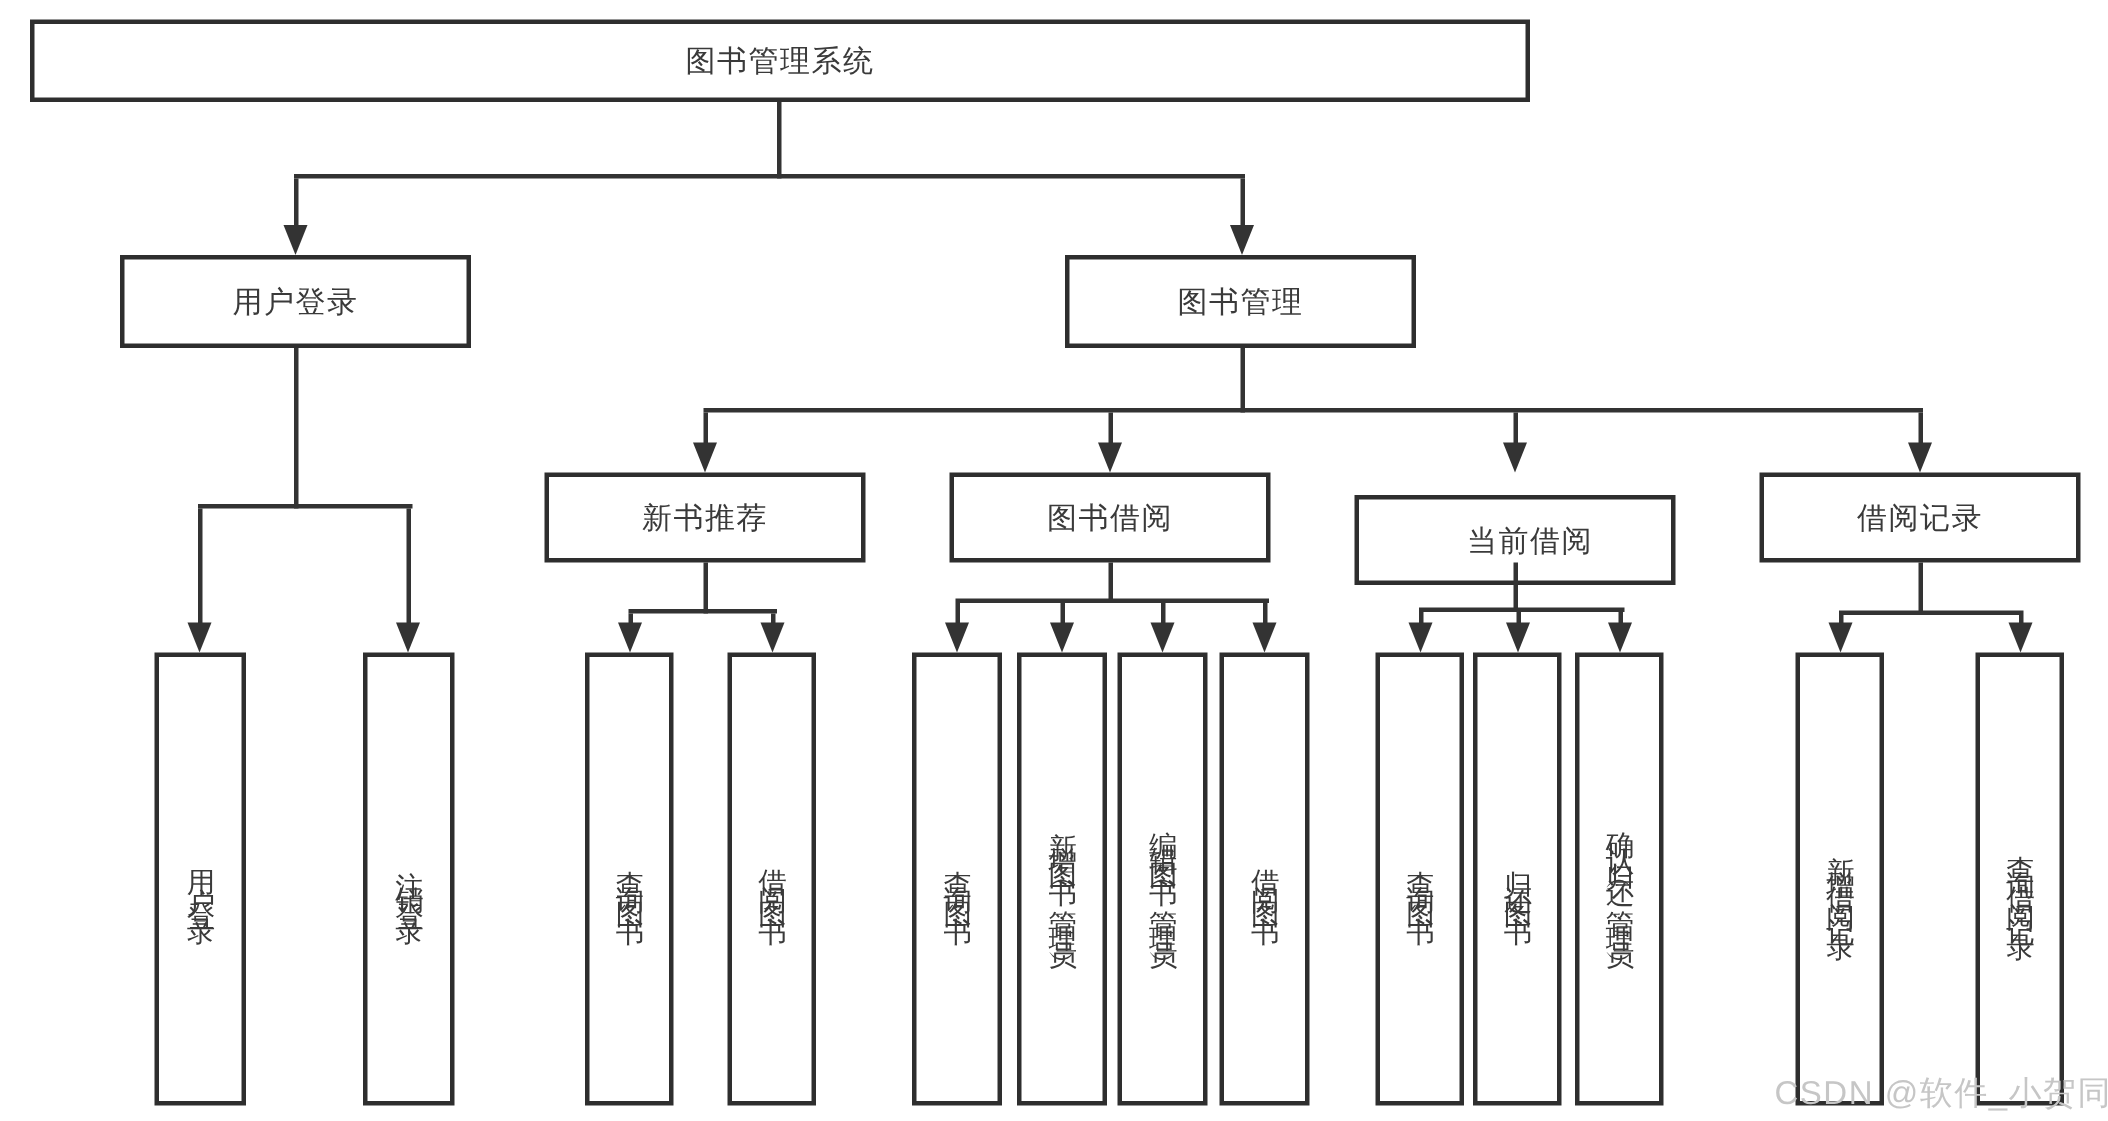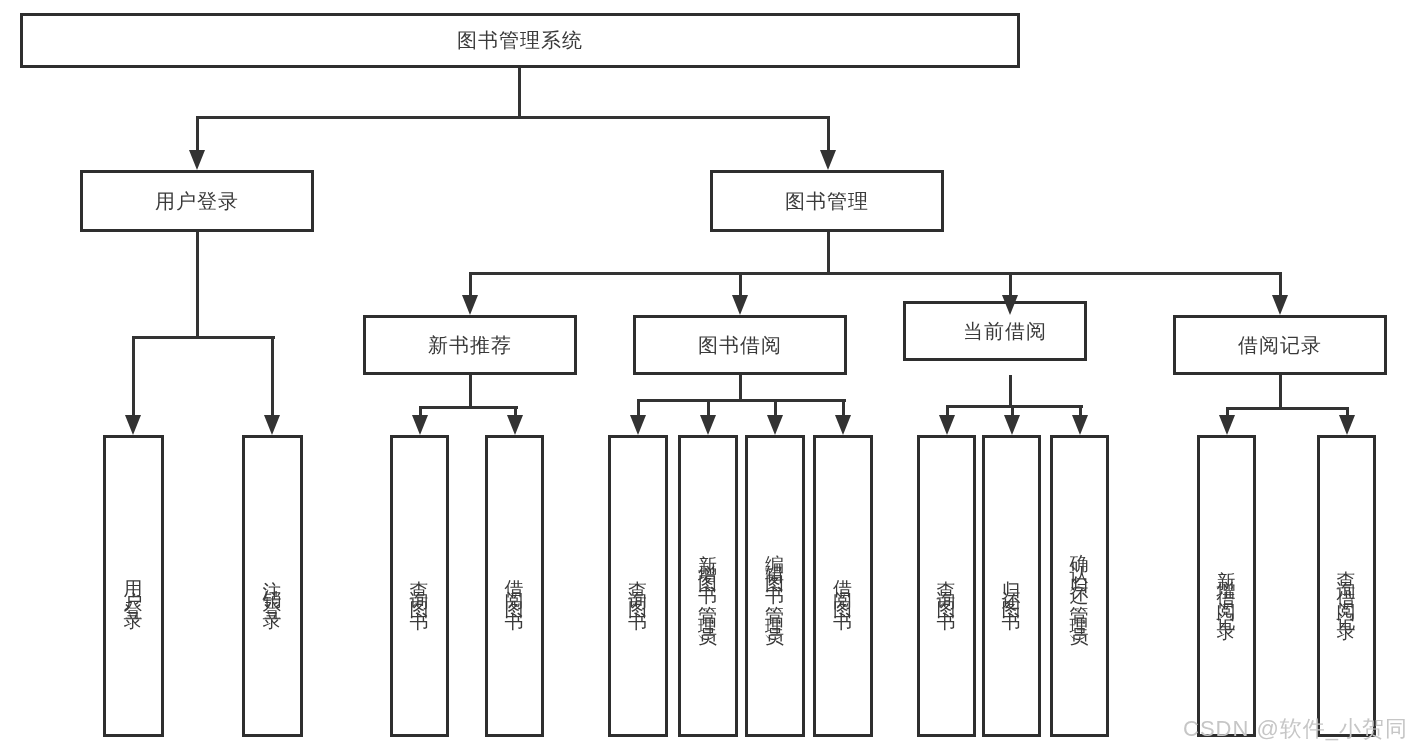--- a/index.html
+++ b/index.html
@@ -75,21 +75,21 @@
   <div class="box" style="left:710px; top:170px; width:234px; height:62px;">
     <span>图书管理</span>
   </div>
 
   <div class="box" style="left:363px; top:315px; width:214px; height:60px;">
     <span>新书推荐</span>
   </div>
   <div class="box" style="left:633px; top:315px; width:214px; height:60px;">
     <span>图书借阅</span>
   </div>
-  <div class="box" style="left:903px; top:301px; width:184px; height:60px;padding-left:20px;">
+  <div class="box" style="left:903px; top:330px; width:214px; height:60px;padding-left:20px;">
     <span>当前借阅</span>
   </div>
   <div class="box" style="left:1173px; top:315px; width:214px; height:60px;">
     <span>借阅记录</span>
   </div>
 
   <div class="leaf" style="left:103px; top:435px; width:61px; height:302px;">
     <span>用户登录</span>
   </div>
   <div class="leaf" style="left:242px; top:435px; width:61px; height:302px;">

